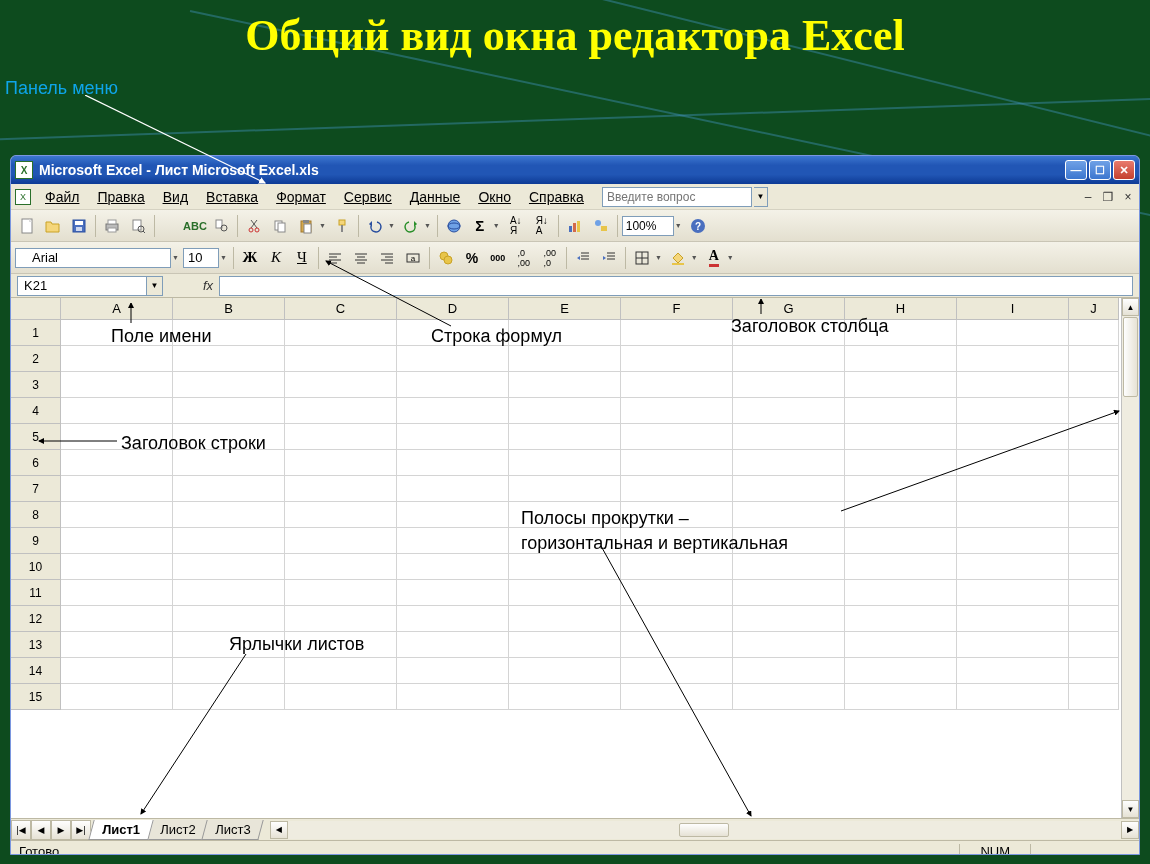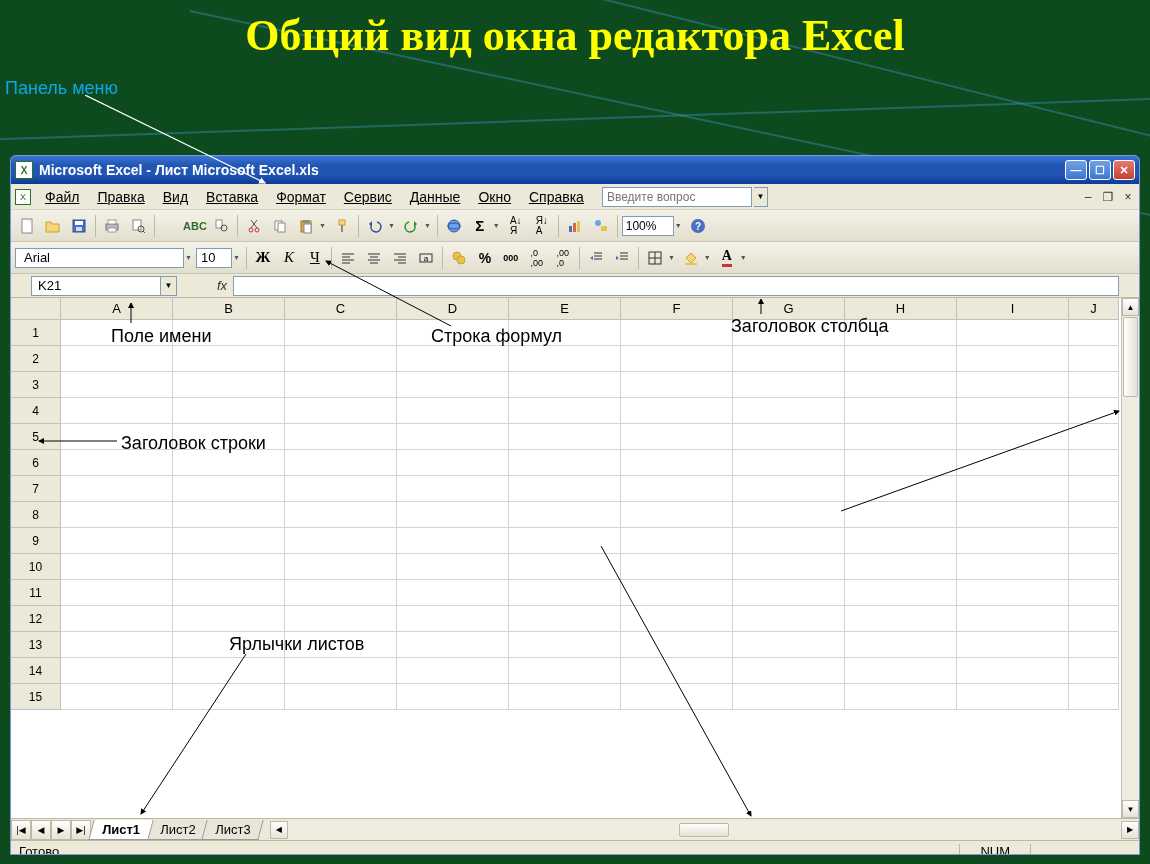--- a/index.html
+++ b/index.html
@@ -124,31 +124,31 @@
   .tb-btn svg { width: 16px; height: 16px; }
   .tb-drop-arrow { font-size: 7px; color:#555; margin-left:-1px; margin-right:2px;}
   .zoom-box { width:52px;height:20px;border:1px solid #7f9db9;display:flex;align-items:center;padding:0 3px;font-size:12px;background:#fff;}
 
   .fmt-toolbar {
     height: 32px;
     background: linear-gradient(to bottom,#f4f2e8,#e3dfcf);
     border-bottom: 1px solid #c9c5b5;
     display: flex; align-items: center; padding: 0 4px; gap: 2px;
   }
-  .font-name { width:169px;height:20px;border:1px solid #7f9db9;background:#fff;display:flex;align-items:center;padding:0 8px;font-size:13px;}
+  .font-name { width:156px;height:20px;border:1px solid #7f9db9;background:#fff;display:flex;align-items:center;padding:0 16px;font-size:13px;}
   .font-size { width:36px;height:20px;border:1px solid #7f9db9;background:#fff;display:flex;align-items:center;padding:0 4px;font-size:13px;}
   .fmt-btn { width:24px;height:24px;display:flex;align-items:center;justify-content:center;font-family:"Times New Roman",serif;font-size:15px;border:1px solid transparent;}
   .fmt-btn.bold{font-weight:bold;}
   .fmt-btn.italic{font-style:italic;}
   .fmt-btn.underline{text-decoration:underline;}
   .namebox-row {
     height: 24px;
     background: #ece9d8;
     border-bottom: 1px solid #bdb9a4;
-    display: flex; align-items: center; padding: 0 20px;
+    display: flex; align-items: center; padding: 0 6px;
   }
   .name-box { width:130px;height:20px;background:#fff;border:1px solid #7f9db9;display:flex;align-items:center;padding:0 6px;font-size:13px;}
   .nb-drop { width:16px;height:20px;border:1px solid #7f9db9;border-left:none;display:flex;align-items:center;justify-content:center;font-size:8px;margin-right:40px;}
   .fx { font-style: italic; font-size: 13px; color:#333; margin-right: 6px;}
   .formula-bar { flex:1; height:20px; background:#fff; border:1px solid #7f9db9;}
 
   .grid-area {
     position: relative;
     background: #fff;
     height: 520px;
@@ -745,20 +745,22 @@
 
   <div class="statusbar">
     <div class="sb-section">Готово</div>
     <div class="sb-num">NUM</div>
   </div>
 
   <div class="overlay-label" style="top:170px;left:100px;">Поле имени</div>
   <div class="overlay-label" style="top:170px;left:420px;">Строка формул</div>
   <div class="overlay-label" style="top:160px;left:720px;">Заголовок столбца</div>
   <div class="overlay-label" style="top:277px;left:110px;">Заголовок строки</div>
+  <div class="overlay-label" style="top:350px;left:510px;white-space:pre-line;line-height:1.4;">Полосы прокрутки –
+горизонтальная и вертикальная</div>
   <div class="overlay-label" style="top:478px;left:218px;">Ярлычки листов</div>
 
   <svg class="arrow-svg" style="top:147px;left:110px;" width="40" height="30">
     <defs>
         <marker id="ah2" markerWidth="6" markerHeight="6" refX="5" refY="3" orient="auto">
           <path d="M0,0 L6,3 L0,6 Z" fill="#000"></path>
         </marker>
       </defs>
     <line x1="10" y1="20" x2="10" y2="0" stroke="#000" marker-end="url(#ah2)"></line>
   </svg>

